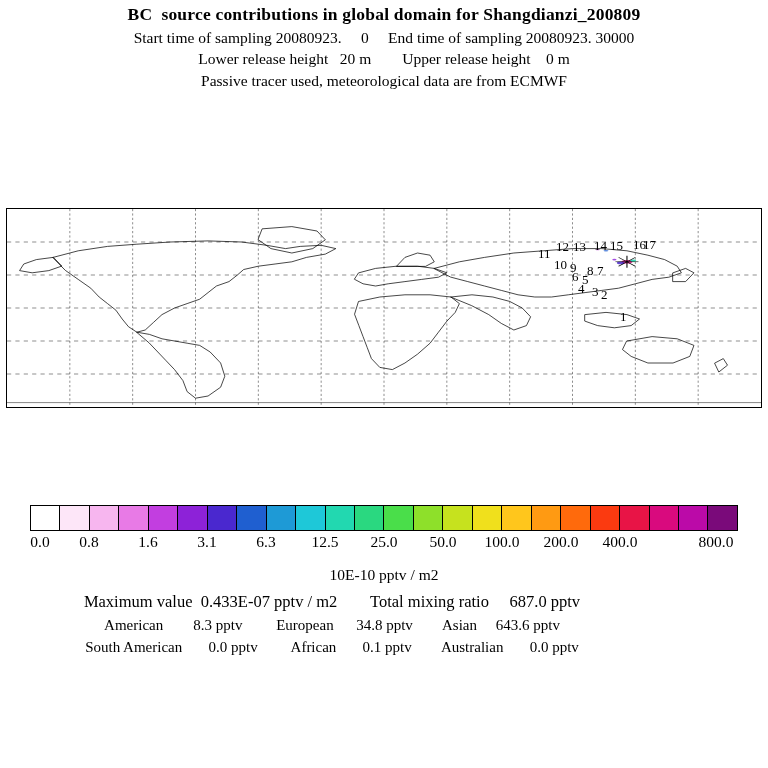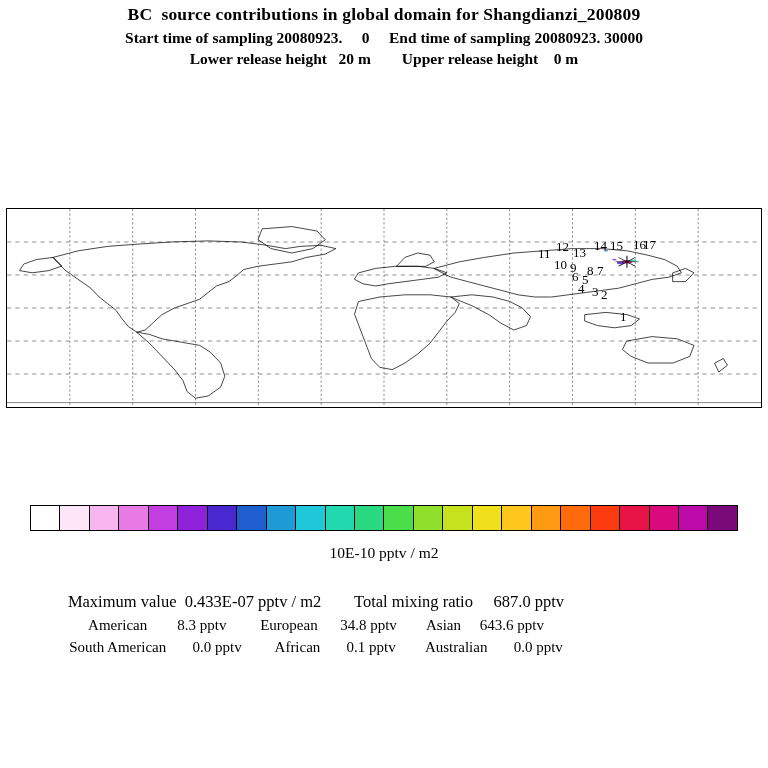--- a/index.html
+++ b/index.html
@@ -28,21 +28,20 @@
   .title {
     font-size: 17.5px;
     font-weight: bold;
     letter-spacing: 0.2px;
     white-space: pre;
   }
   .subline {
     font-size: 15.5px;
     white-space: pre;
     margin-top: 3px;
-    font-weight: bold;
   }
   .subline.l2 { margin-top: 4px; }
   .subline.l3 { }
   .subline.l4 { margin-top: 4px; }
 
   
   .map-wrap {
     position: absolute;
     left: 6px;
     top: 208px;
@@ -105,21 +104,21 @@
   .cbar-units {
     text-align: center;
     font-size: 15.5px;
     margin-top: 13px;
     width: 708px;
   }
 
   
   .footer {
     position: absolute;
-    left: 0;
+    left: 16px;
     top: 592px;
     width: 632px;
     text-align: center;
   }
   .footer .row1 {
     font-size: 16.5px;
     white-space: pre;
   }
   .footer .row2,
   .footer .row3 {
@@ -130,20 +129,21 @@
 </style>
 </head>
 <body>
 
 <div class="page">
 
   <div class="header">
     <div class="title">BC  source contributions in global domain for Shangdianzi_200809</div>
     <div class="subline l2">Start time of sampling 20080923.     0     End time of sampling 20080923. 30000</div>
     <div class="subline l3">Lower release height   20 m        Upper release height    0 m</div>
+    <div class="subline l4">Passive tracer used, meteorological data are from ECMWF</div>
   </div>
 
   <div class="map-wrap">
     <div class="map-frame">
       <svg class="map-svg" width="754" height="198" viewBox="0 0 360 180" preserveAspectRatio="none">
 
         <g stroke="#000" stroke-width="0.28" stroke-dasharray="2,2" fill="none">
           <line x1="30" y1="0" x2="30" y2="180"></line>
           <line x1="60" y1="0" x2="60" y2="180"></line>
           <line x1="90" y1="0" x2="90" y2="180"></line>
@@ -224,21 +224,21 @@
       <div class="plume-label" style="left:585px; top:76px;">3</div>
       <div class="plume-label" style="left:571px; top:73px;">4</div>
       <div class="plume-label" style="left:575px; top:64px;">5</div>
       <div class="plume-label" style="left:565px; top:61px;">6</div>
       <div class="plume-label" style="left:590px; top:55px;">7</div>
       <div class="plume-label" style="left:580px; top:55px;">8</div>
       <div class="plume-label" style="left:563px; top:52px;">9</div>
       <div class="plume-label" style="left:547px; top:49px;">10</div>
       <div class="plume-label" style="left:531px; top:38px;">11</div>
       <div class="plume-label" style="left:549px; top:31px;">12</div>
-      <div class="plume-label" style="left:566px; top:37px;text-align:center;">13</div>
+      <div class="plume-label" style="left:566px; top:31px;text-align:center;">13</div>
       <div class="plume-label" style="left:587px; top:30px;">14</div>
       <div class="plume-label" style="left:603px; top:30px;">15</div>
       <div class="plume-label" style="left:626px; top:29px;">16</div>
       <div class="plume-label" style="left:636px; top:29px;">17</div>
     </div>
   </div>
 
   <div class="cbar-wrap">
     <div class="cbar" id="cbar">
         <div class="seg" style="background: rgb(255, 255, 255);"></div>
@@ -259,20 +259,34 @@
         <div class="seg" style="background: rgb(240, 224, 28);"></div>
         <div class="seg" style="background: rgb(255, 198, 28);"></div>
         <div class="seg" style="background: rgb(255, 154, 18);"></div>
         <div class="seg" style="background: rgb(255, 106, 12);"></div>
         <div class="seg" style="background: rgb(251, 58, 16);"></div>
         <div class="seg" style="background: rgb(232, 20, 70);"></div>
         <div class="seg" style="background: rgb(217, 10, 126);"></div>
         <div class="seg" style="background: rgb(187, 10, 168);"></div>
         <div class="seg" style="background: rgb(122, 10, 122);"></div>
       </div>
+    <div class="cbar-ticks" id="cbar-ticks">
+        <span class="tick" style="left: 10px;">0.0</span>
+        <span class="tick" style="left: 59px;">0.8</span>
+        <span class="tick" style="left: 118px;">1.6</span>
+        <span class="tick" style="left: 177px;">3.1</span>
+        <span class="tick" style="left: 236px;">6.3</span>
+        <span class="tick" style="left: 295px;">12.5</span>
+        <span class="tick" style="left: 354px;">25.0</span>
+        <span class="tick" style="left: 413px;">50.0</span>
+        <span class="tick" style="left: 472px;">100.0</span>
+        <span class="tick" style="left: 531px;">200.0</span>
+        <span class="tick" style="left: 590px;">400.0</span>
+        <span class="tick" style="left: 686px;">800.0</span>
+      </div>
     <div class="cbar-units">10E-10 pptv / m2</div>
   </div>
 
   <div class="footer">
     <div class="row1">Maximum value  0.433E-07 pptv / m2        Total mixing ratio     687.0 pptv</div>
     <div class="row2">American        8.3 pptv         European      34.8 pptv        Asian     643.6 pptv</div>
     <div class="row3">South American       0.0 pptv         African       0.1 pptv        Australian       0.0 pptv</div>
   </div>
 
 </div>

